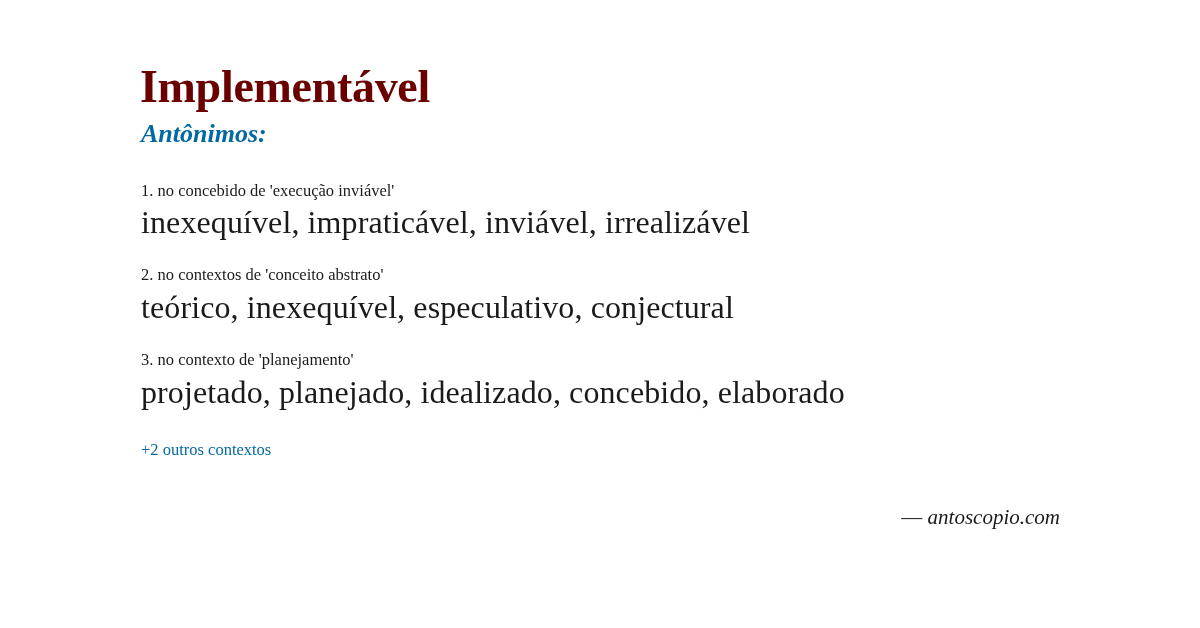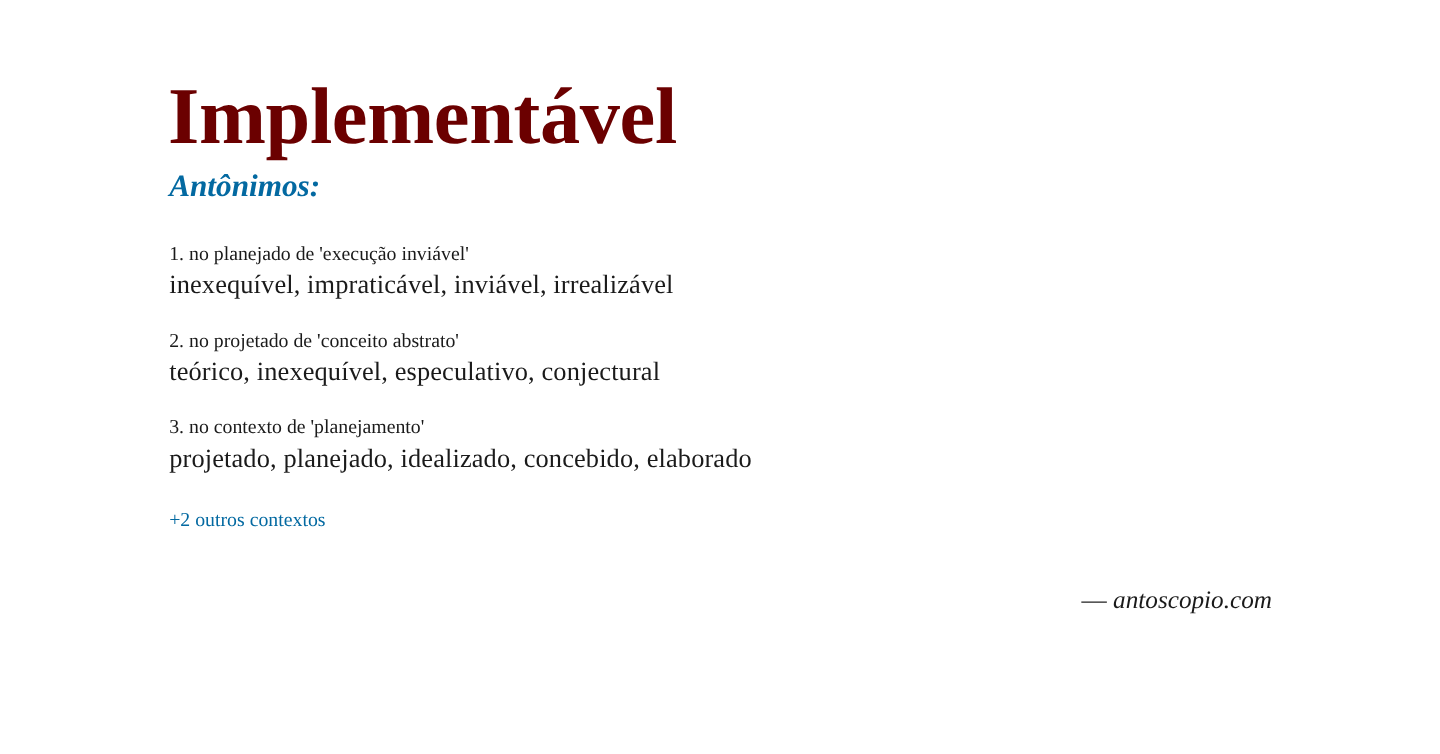--- a/index.html
+++ b/index.html
@@ -15,21 +15,21 @@
   }
   .page {
     position: relative;
     width: 1200px;
     height: 628px;
     box-sizing: border-box;
     padding: 56px 140px 0 140px;
   }
   .word-title {
     font-family: "Liberation Serif", serif;
-    font-size: 67px;
+    font-size: 46px;
     font-weight: bold;
     color: #6b0000;
     line-height: 1.0;
     letter-spacing: -0.3px;
     margin: 0;
     padding-top: 8px;
   }
   .subtitle {
     font-family: "Liberation Serif", serif;
     font-size: 26px;
@@ -47,21 +47,21 @@
   }
   .sense-context {
     font-family: "Liberation Serif", serif;
     font-size: 16.5px;
     color: #1a1a1a;
     margin: 0 0 2px 1px;
     line-height: 1.2;
   }
   .sense-words {
     font-family: "Liberation Serif", serif;
-    font-size: 22px;
+    font-size: 32px;
     color: #1a1a1a;
     margin: 0 0 0 1px;
     line-height: 1.25;
     letter-spacing: 0.1px;
   }
   .more-note {
     font-family: "Liberation Serif", serif;
     font-size: 16.5px;
     color: #0369a1;
     margin: 28px 0 0 1px;
@@ -85,29 +85,29 @@
 
   <h1 class="word-title">Implementável</h1>
 
   <div class="subtitle">Antônimos:</div>
 
   <div class="senses">
 
     <div class="sense">
       <div class="sense-context">
         <span>1.</span>
-        <span>no planejado de 'execução inviável'</span>
+        <span>no concebido de 'execução inviável'</span>
       </div>
       <div class="sense-words">inexequível, impraticável, inviável, irrealizável</div>
     </div>
 
     <div class="sense">
       <div class="sense-context">
         <span>2.</span>
-        <span>no projetado de 'conceito abstrato'</span>
+        <span>no contextos de 'conceito abstrato'</span>
       </div>
       <div class="sense-words">teórico, inexequível, especulativo, conjectural</div>
     </div>
 
     <div class="sense">
       <div class="sense-context">
         <span>3.</span>
         <span>no contexto de 'planejamento'</span>
       </div>
       <div class="sense-words">projetado, planejado, idealizado, concebido, elaborado</div>

